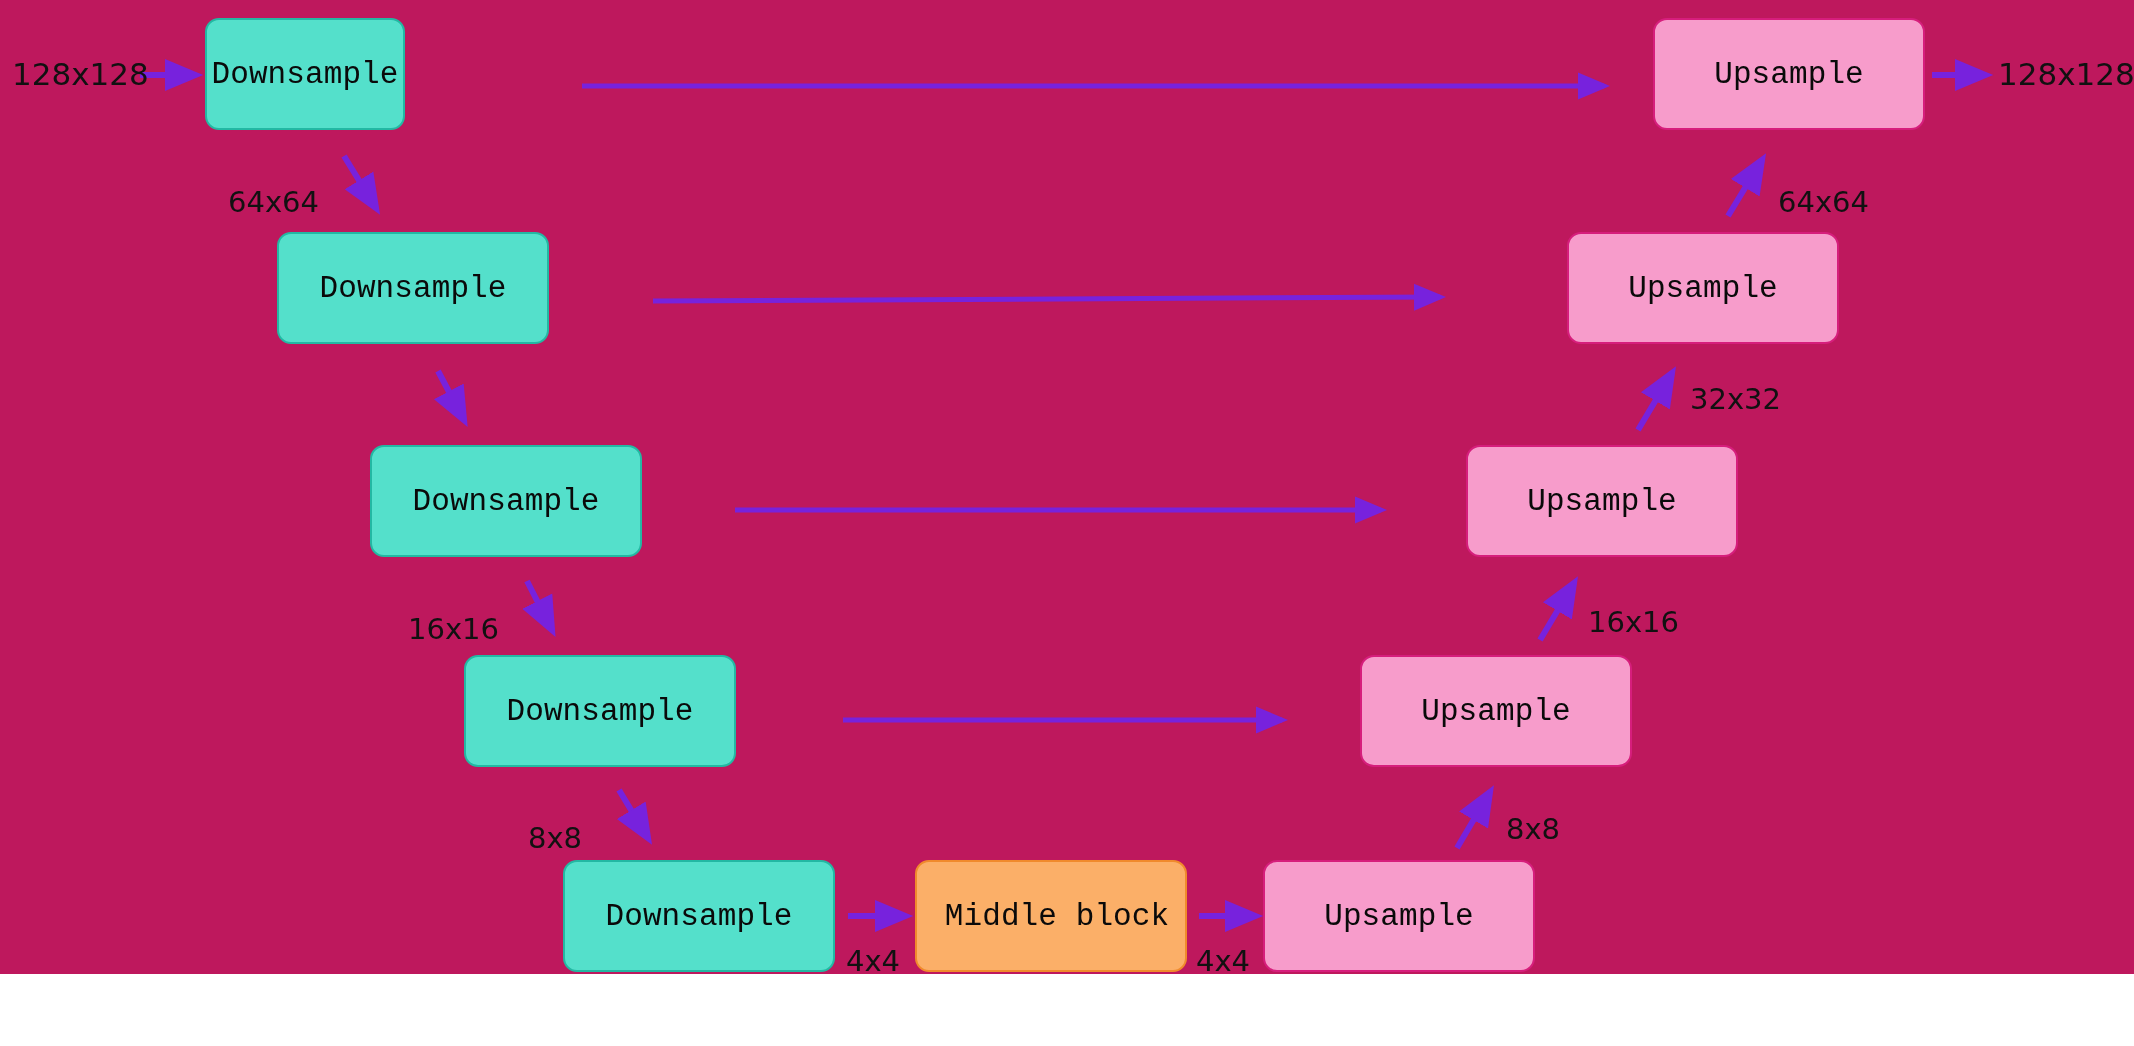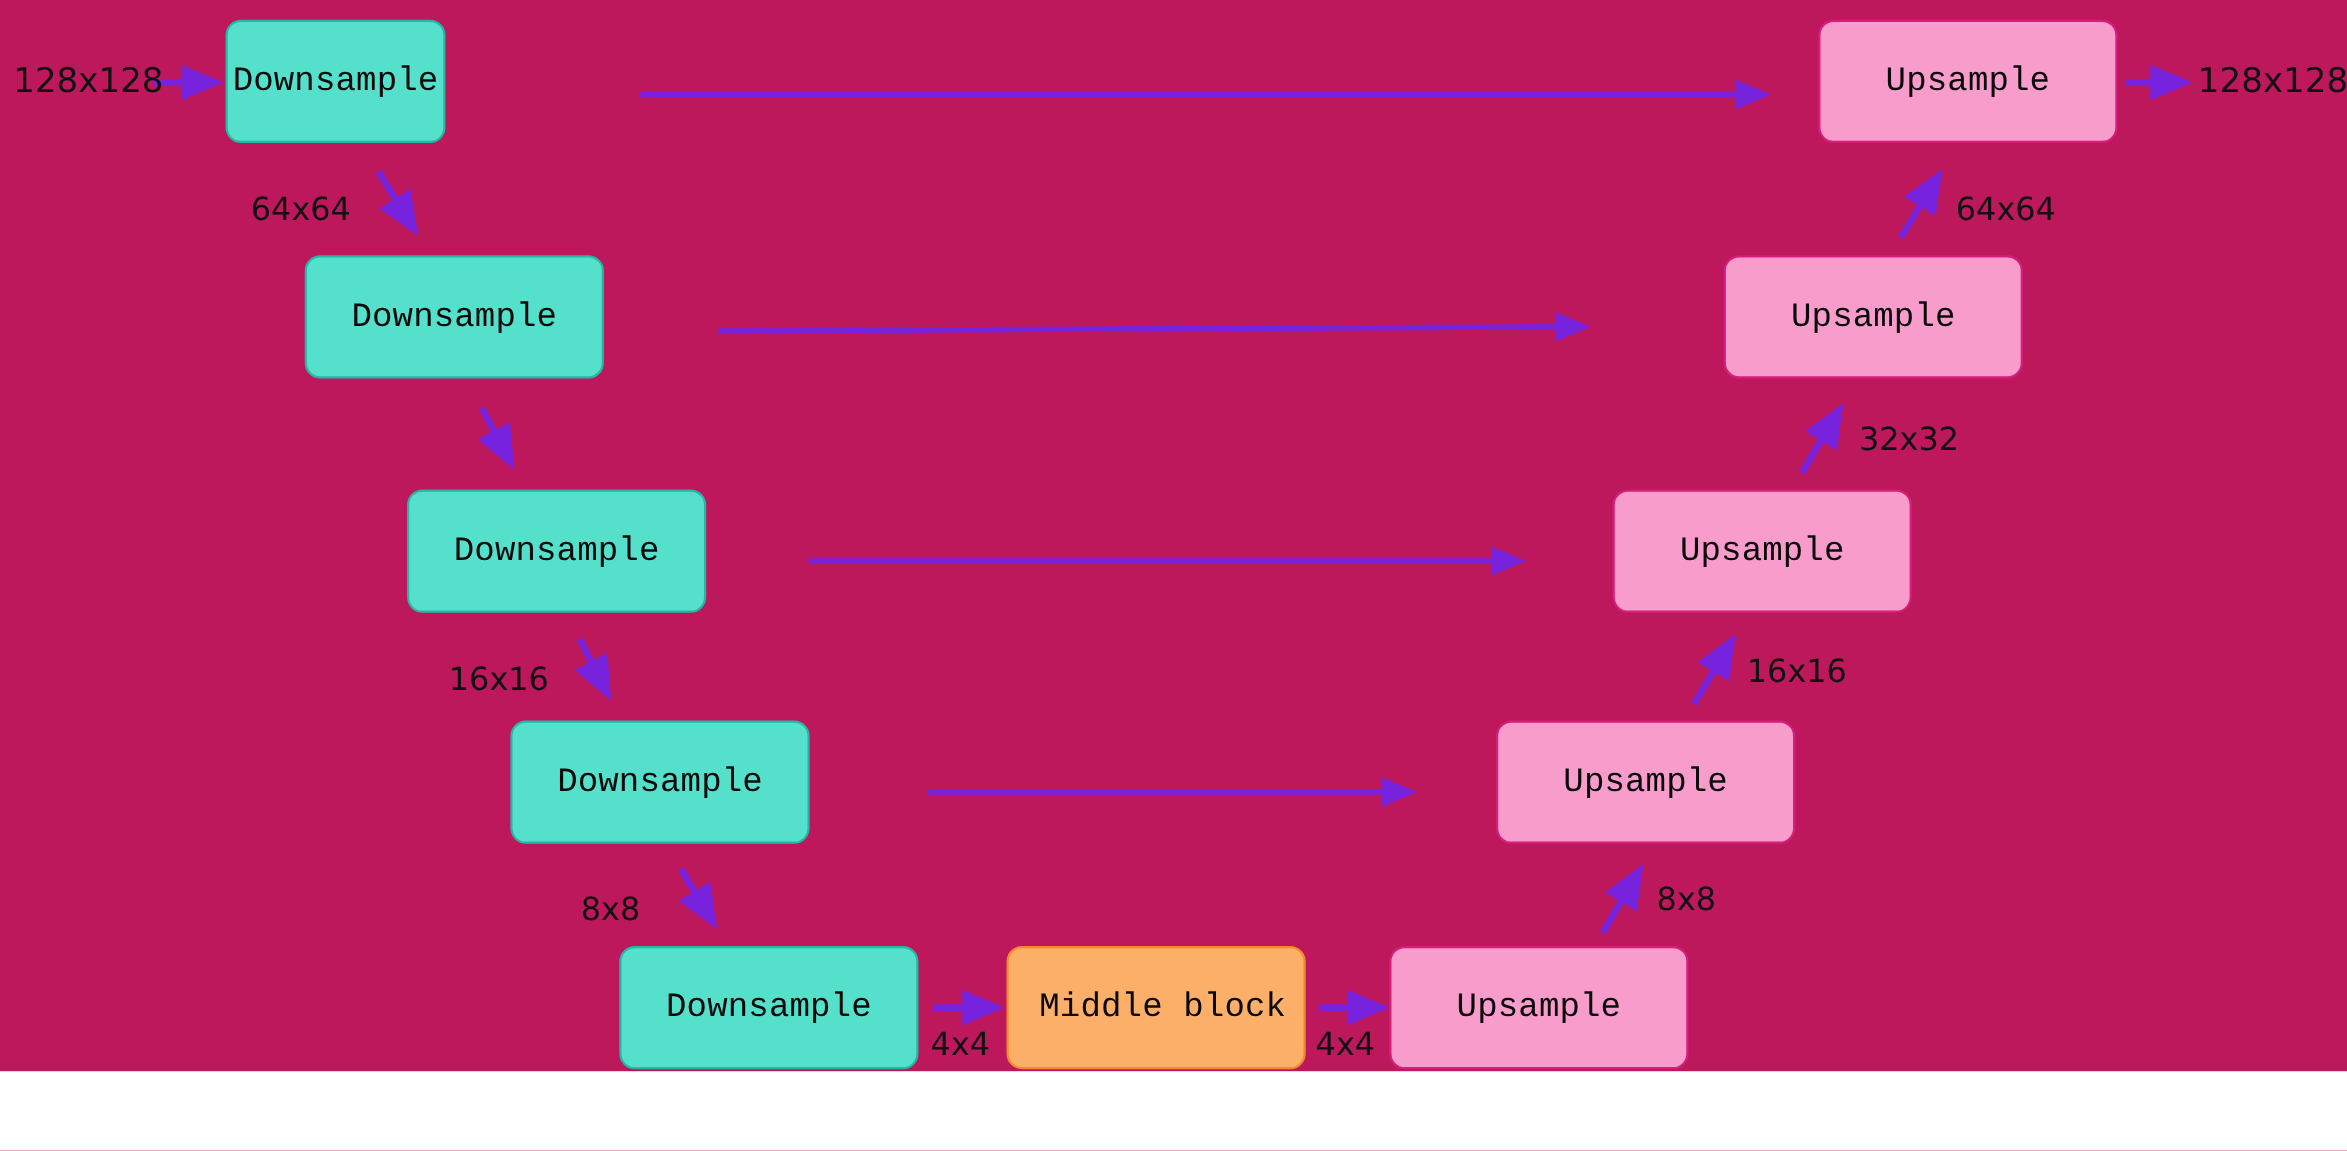--- a/index.html
+++ b/index.html
@@ -55,20 +55,21 @@
     background: #fbaf68;
     border-color: #f08a2c;
   }
   .edge-label {
     position: absolute;
     font-size: 29px;
     color: #111111;
     white-space: nowrap;
     font-family: "DejaVu Sans", sans-serif;
     line-height: 1;
+    margin-top: 12px;
   }
   .io-label {
     position: absolute;
     font-size: 31px;
     color: #111111;
     white-space: nowrap;
     font-family: "DejaVu Sans", sans-serif;
     line-height: 1;
   }
 </style>
@@ -195,19 +196,19 @@
   <div class="edge-label" style="left:408px; top:603px;">16x16</div>
 
   <div class="edge-label" style="left:528px; top:812px;">8x8</div>
 
   <div class="edge-label" style="left:846px; top:935px;">4x4</div>
 
   <div class="edge-label" style="left:1196px; top:935px;">4x4</div>
 
   <div class="edge-label" style="left:1778px; top:176px;">64x64</div>
 
-  <div class="edge-label" style="left:1690px; top:385px;">32x32</div>
+  <div class="edge-label" style="left:1690px; top:373px;">32x32</div>
 
   <div class="edge-label" style="left:1588px; top:596px;">16x16</div>
 
   <div class="edge-label" style="left:1506px; top:803px;">8x8</div>
 
 </div>
 
 </body></html>

